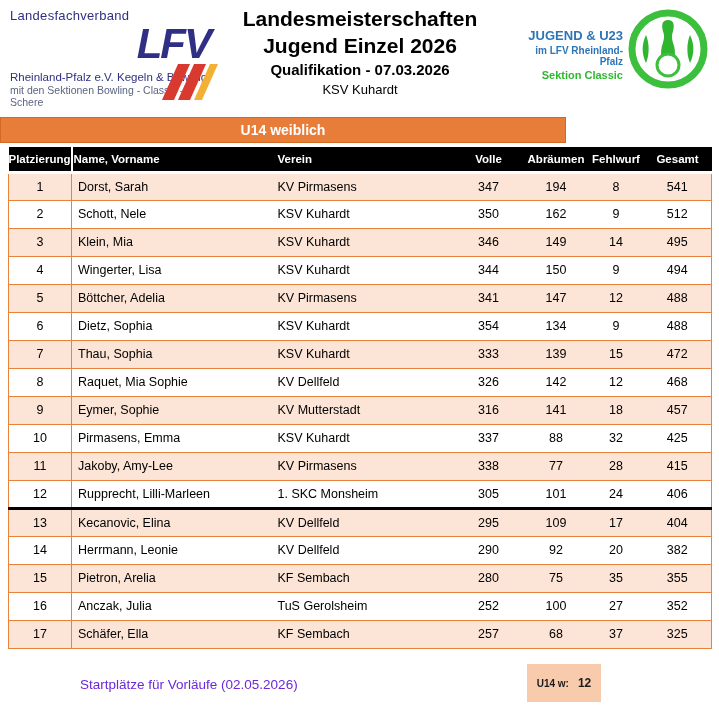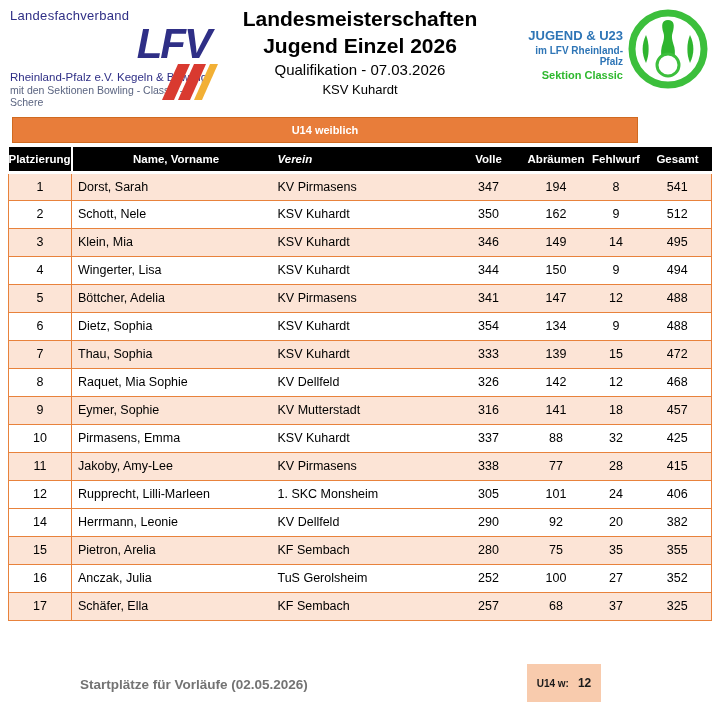--- a/index.html
+++ b/index.html
@@ -29,35 +29,35 @@
   .shield-svg { margin-left: 4px; margin-bottom: 0; }
   .lfv-line1 { font-size: 11.5px; font-weight: normal; color: #2f2f86; margin-top: 3px; }
   .lfv-line2 { font-size: 10.5px; color: #5a6480; margin-top: 1px; }
 
   .title-block {
     position: absolute; left: 195px; top: 6px; width: 330px; text-align: center;
     color: #000;
   }
   .title-line1 { font-size: 21px; font-weight: bold; line-height: 26px; }
   .title-line2 { font-size: 21px; font-weight: bold; line-height: 27px; }
-  .title-line3 { font-size: 15px; font-weight: normal; line-height: 22px; }
+  .title-line3 { font-size: 15px; font-weight: bold; line-height: 22px; }
   .title-line4 { font-size: 13px; line-height: 18px; }
 
   .logo-right { position: absolute; right: 8px; top: 6px; width: 190px; height: 90px; }
   .jugend-text { position: absolute; right: 88px; top: 22px; text-align: right; width: 110px; }
   .jugend-line1 { font-size: 13px; font-weight: bold; color: #2e75b6; }
   .jugend-line2 { font-size: 10px; font-weight: bold; color: #2e75b6; margin-top: 2px; }
   .jugend-line3 { font-size: 11px; font-weight: bold; color: #2eb82e; margin-top: 2px; }
   .emblem-svg { position: absolute; right: 2px; top: 2px; }
 
   
   .banner {
-    position: absolute; left: 12px; top: 117px; width: 626px; height: 26px;
+    position: absolute; left: 0; top: 117px; width: 566px; height: 26px;
     background: #e87d3a; border: 1px solid #d06a20;
-    color: #ffffff; font-size: 11px; font-weight: bold;
+    color: #ffffff; font-size: 14px; font-weight: bold;
     display: flex; align-items: center; justify-content: center;
   }
 
   
   table.results {
     position: absolute; left: 8px; top: 147px; width: 703px;
     border-collapse: collapse; table-layout: fixed;
   }
   col.w-platz  { width: 63px; }
   col.w-name   { width: 200px; }
@@ -66,41 +66,41 @@
   col.w-abr    { width: 65px; }
   col.w-fehl   { width: 55px; }
   col.w-ges    { width: 68px; }
 
   thead th {
     background: #000000; color: #ffffff; font-size: 11.5px; font-weight: bold;
     height: 25px; padding: 0; border-bottom: 3px solid #ffffff;
     white-space: nowrap; overflow: hidden;
   }
   th.h-platz { text-align: center; }
-  th.h-name  { text-align: center; padding-left: 8px; border-left: 2px solid #ffffff; }
-  th.h-verein{ text-align: left; padding-left: 6px; font-style: italic; }
+  th.h-name  { text-align: left; padding-left: 1px; border-left: 2px solid #ffffff; }
+  th.h-verein{ text-align: left; padding-left: 6px; }
   th.h-num   { text-align: center; }
 
   tbody td {
     height: 28px; font-size: 12.5px; color: #000;
     border-top: 1px solid #e8823c; border-bottom: 1px solid #e8823c;
     background: #ffffff; white-space: nowrap; overflow: hidden;
   }
   tbody tr.shaded td { background: #fce4d6; }
   tbody td.c-platz { text-align: center; border-left: 1px solid #e8823c; border-right: 1px solid #e8823c; }
   tbody td.c-name  { text-align: left; padding-left: 6px; }
   tbody td.c-verein{ text-align: left; padding-left: 6px; }
   tbody td.c-num   { text-align: center; }
   tbody td:last-child { border-right: 1px solid #e8823c; }
   tbody tr.cutoff td { border-top: 3px solid #000000; }
 
   
   .footer-note {
     position: absolute; left: 80px; top: 677px;
-    font-size: 13.5px; color: #737373; font-weight: bold;
+    font-size: 13.5px; color: #6d28d9;
   }
   .count-box {
     position: absolute; left: 527px; top: 664px; width: 74px; height: 38px;
     background: #f8cbad;
     display: flex; align-items: center; justify-content: center; gap: 9px;
   }
   .count-label { font-size: 10px; font-weight: bold; color: #1a1a1a; }
   .count-value { font-size: 12px; font-weight: bold; color: #1a1a1a; }
 </style>
 </head>
@@ -277,20 +277,29 @@
     </tr>
         <tr>
       <td class="c-platz">12</td>
       <td class="c-name">Rupprecht, Lilli-Marleen</td>
       <td class="c-verein">1. SKC Monsheim</td>
       <td class="c-num">305</td>
       <td class="c-num">101</td>
       <td class="c-num">24</td>
       <td class="c-num">406</td>
     </tr>
+        <tr class="shaded cutoff">
+      <td class="c-platz">13</td>
+      <td class="c-name">Kecanovic, Elina</td>
+      <td class="c-verein">KV Dellfeld</td>
+      <td class="c-num">295</td>
+      <td class="c-num">109</td>
+      <td class="c-num">17</td>
+      <td class="c-num">404</td>
+    </tr>
         <tr>
       <td class="c-platz">14</td>
       <td class="c-name">Herrmann, Leonie</td>
       <td class="c-verein">KV Dellfeld</td>
       <td class="c-num">290</td>
       <td class="c-num">92</td>
       <td class="c-num">20</td>
       <td class="c-num">382</td>
     </tr>
         <tr class="shaded">

